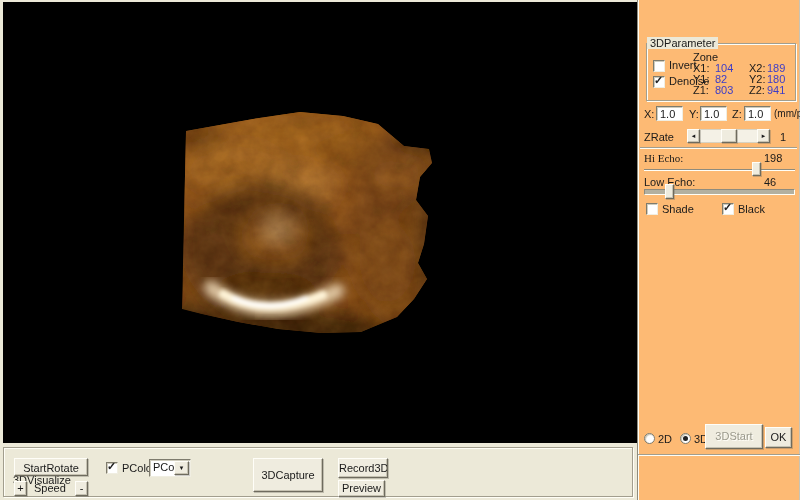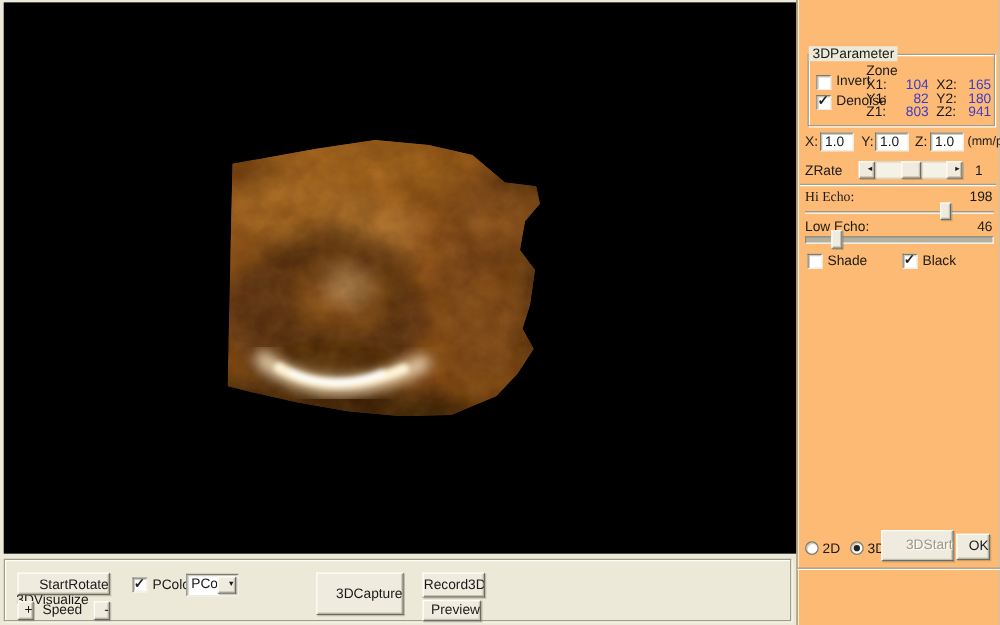--- a/index.html
+++ b/index.html
@@ -25,21 +25,21 @@
 
   
   .gb {
     position:absolute; border:1px solid #a29e8e;
     box-shadow: inset 1px 1px 0 #fffef6, 1px 1px 0 #fffef6;
   }
   .gb > .legend {
     position:absolute; top:-7px; background:#ece9d8; padding:0 3px; line-height:12px;
   }
   .btn {
-    position:absolute; background:#efecdf; text-align:right;
+    position:absolute; background:#efecdf; text-align:center;
     border:1px solid; border-color:#fffef8 #6e6b5e #6e6b5e #fffef8;
     box-shadow: 1px 1px 0 rgba(110,107,94,.35), inset -1px -1px 0 #c6c2b2;
     font-family:"Liberation Sans", sans-serif; font-size:11px; color:#1a1a1a;
     line-height:17px; white-space:nowrap; overflow:hidden; cursor:default;
   }
   .btn.disabled { color:#9b998c; text-shadow:1px 1px 0 #fffef8; }
   .field {
     position:absolute; background:#fff; border:1px solid; border-color:#7e7b6d #f0eee2 #f0eee2 #7e7b6d;
     box-shadow: inset 1px 1px 0 #cfccbd; font-family:"Liberation Sans", sans-serif;
     font-size:11px; padding:0 3px; color:#1a1a1a;
@@ -66,21 +66,21 @@
   
   .track-thin { position:absolute; height:2px; border-top:1px solid #8e8b7d; border-bottom:1px solid #fffef6; background:#c5c1b1; }
   .track-thick { position:absolute; height:6px; background:#b3b0a0; border:1px solid #8e8b7d; border-bottom-color:#fffef6; border-right-color:#fffef6; }
   .thumb { position:absolute; width:9px; }
 
   
   .combo { position:absolute; background:#fff; border:1px solid; border-color:#7e7b6d #f0eee2 #f0eee2 #7e7b6d; box-shadow: inset 1px 1px 0 #cfccbd; }
   .combo .txt { position:absolute; left:3px; top:1px; }
   .combo .drop { right:1px; top:1px; width:15px; height:14px; line-height:13px; font-size:6px; padding:0; }
 
-  .rightnum { position:absolute; text-align:right; }
+  .rightnum { position:absolute; text-align:left; }
 </style>
 </head>
 <body>
 
 <div id="app">
 
   <div class="abs" id="viewport">
     <svg width="634" height="441" viewBox="0 0 634 441">
       <defs>
         <clipPath id="usClip">
@@ -154,21 +154,21 @@
 
       <span class="cb" style="left:6px; top:32px;">
         <span class="mark">✓</span>
       </span>
       <span class="lbl abs" style="left:22px; top:31px;">Denoise</span>
 
       <span class="lbl abs" style="left:46px; top:7px;">Zone</span>
       <span class="lbl abs" style="left:46px; top:18px;">X1:</span>
       <span class="rightnum blue" style="left:68px; top:18px; width:28px;">104</span>
       <span class="lbl abs" style="left:102px; top:18px;">X2:</span>
-      <span class="rightnum blue" style="left:120px; top:18px; width:26px;">165</span>
+      <span class="rightnum blue" style="left:120px; top:18px; width:26px;">189</span>
       <span class="lbl abs" style="left:46px; top:29px;">Y1:</span>
       <span class="rightnum blue" style="left:68px; top:29px; width:28px;">82</span>
       <span class="lbl abs" style="left:102px; top:29px;">Y2:</span>
       <span class="rightnum blue" style="left:120px; top:29px; width:26px;">180</span>
       <span class="lbl abs" style="left:46px; top:40px;">Z1:</span>
       <span class="rightnum blue" style="left:68px; top:40px; width:28px;">803</span>
       <span class="lbl abs" style="left:102px; top:40px;">Z2:</span>
       <span class="rightnum blue" style="left:120px; top:40px; width:26px;">941</span>
     </div>
 

